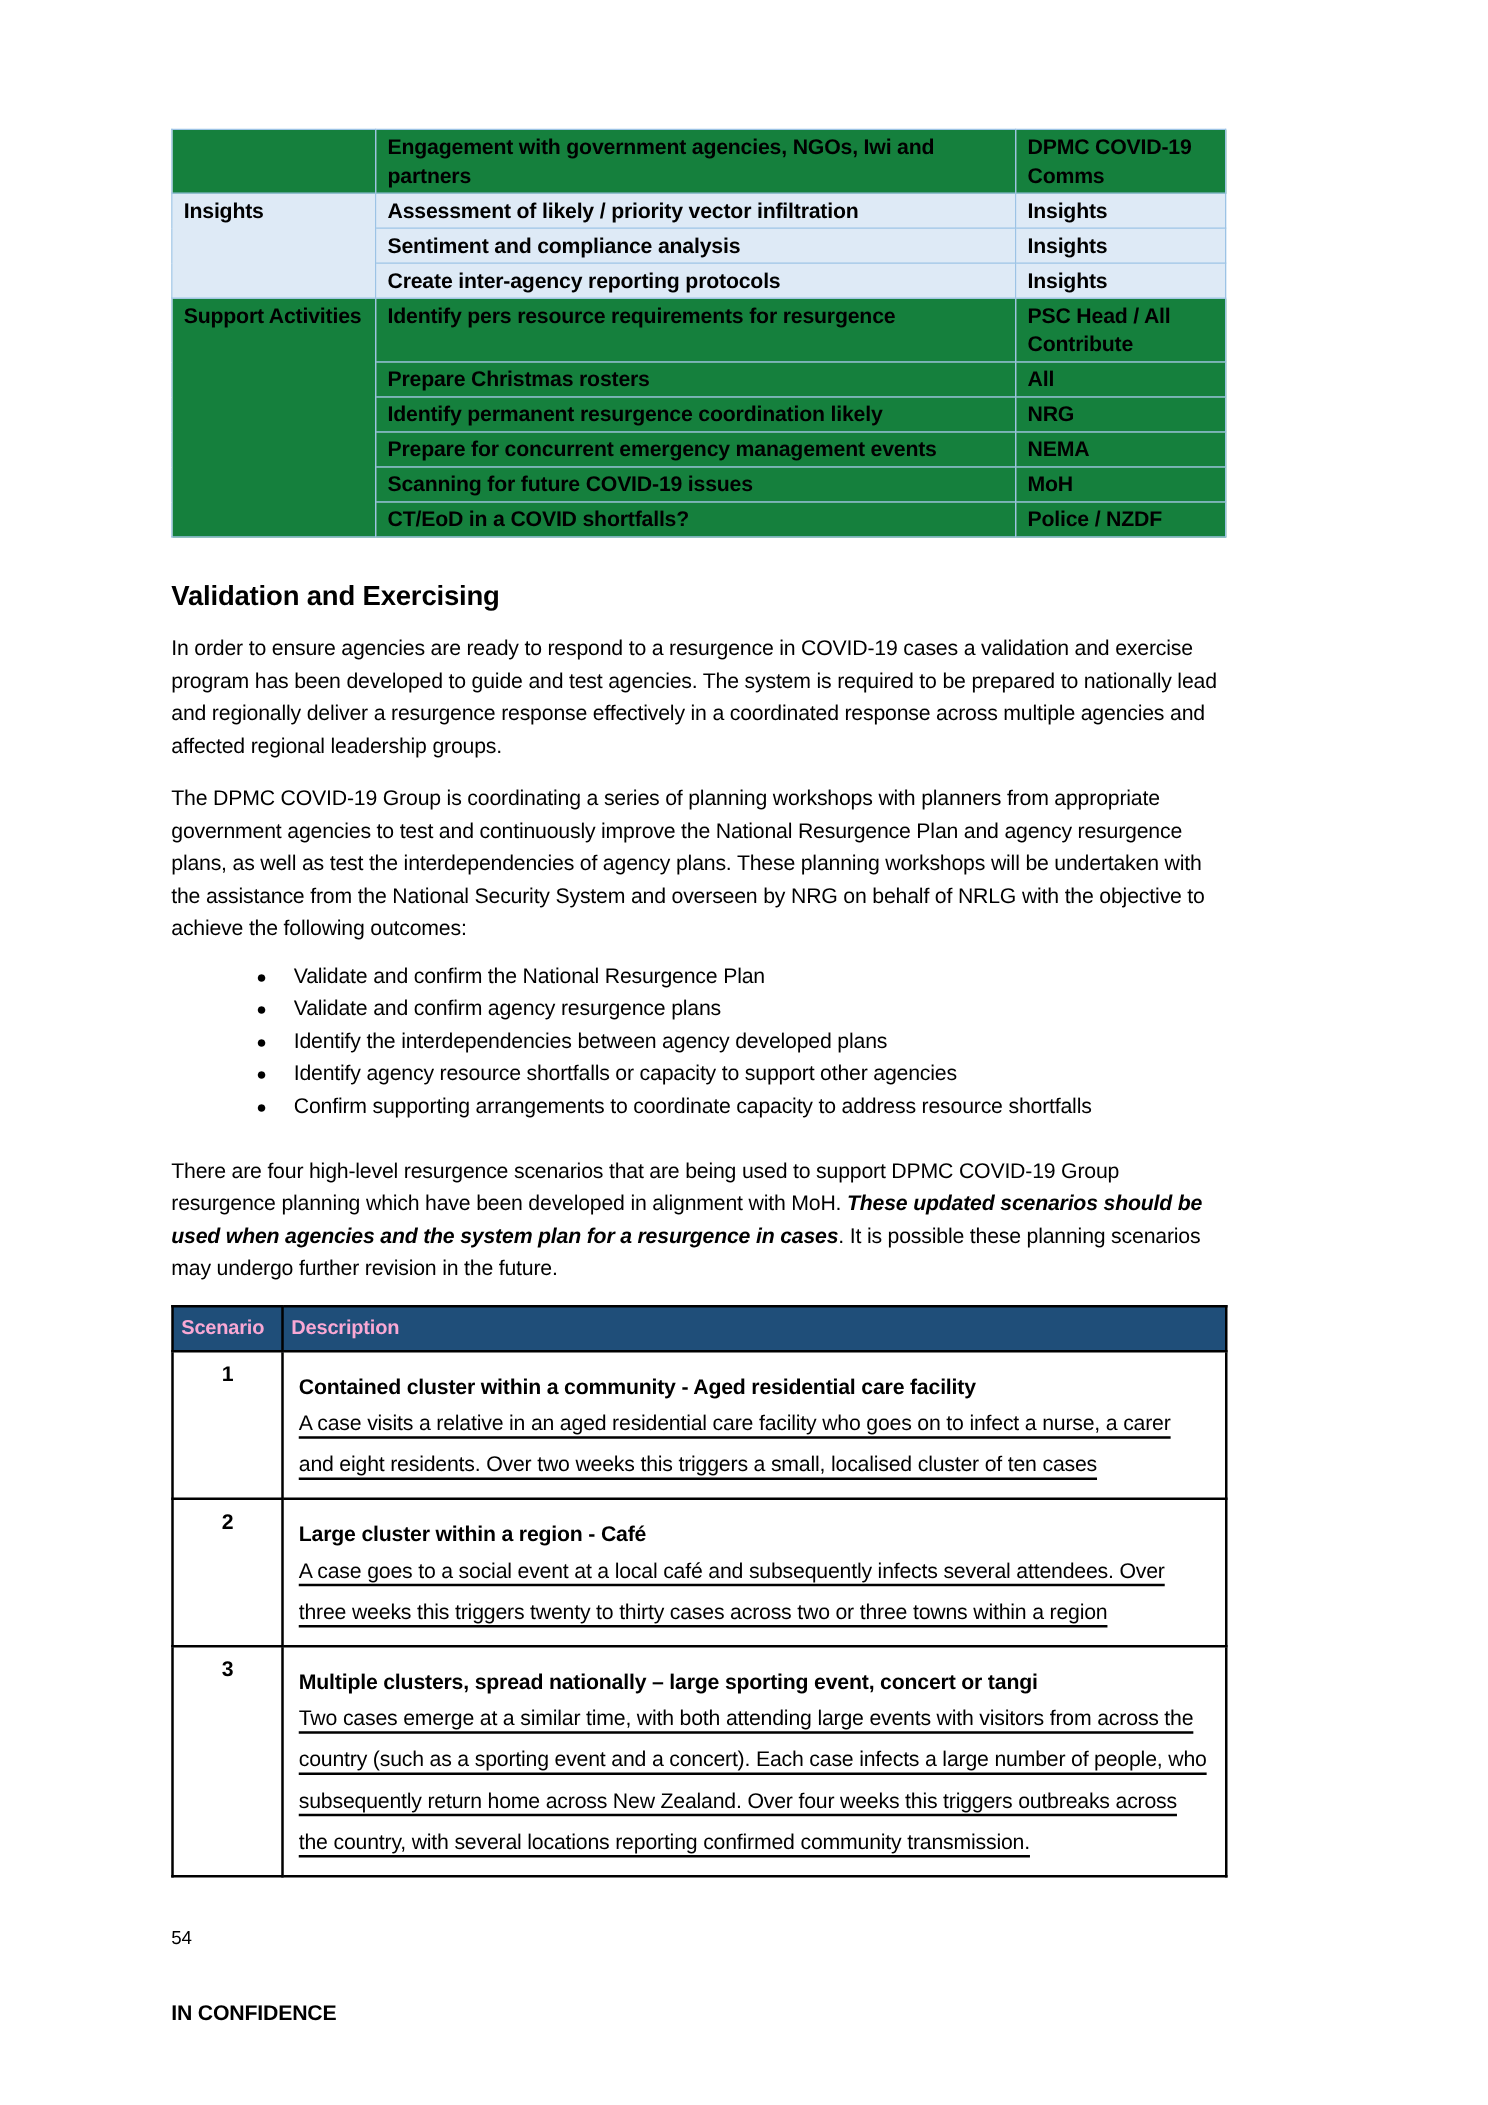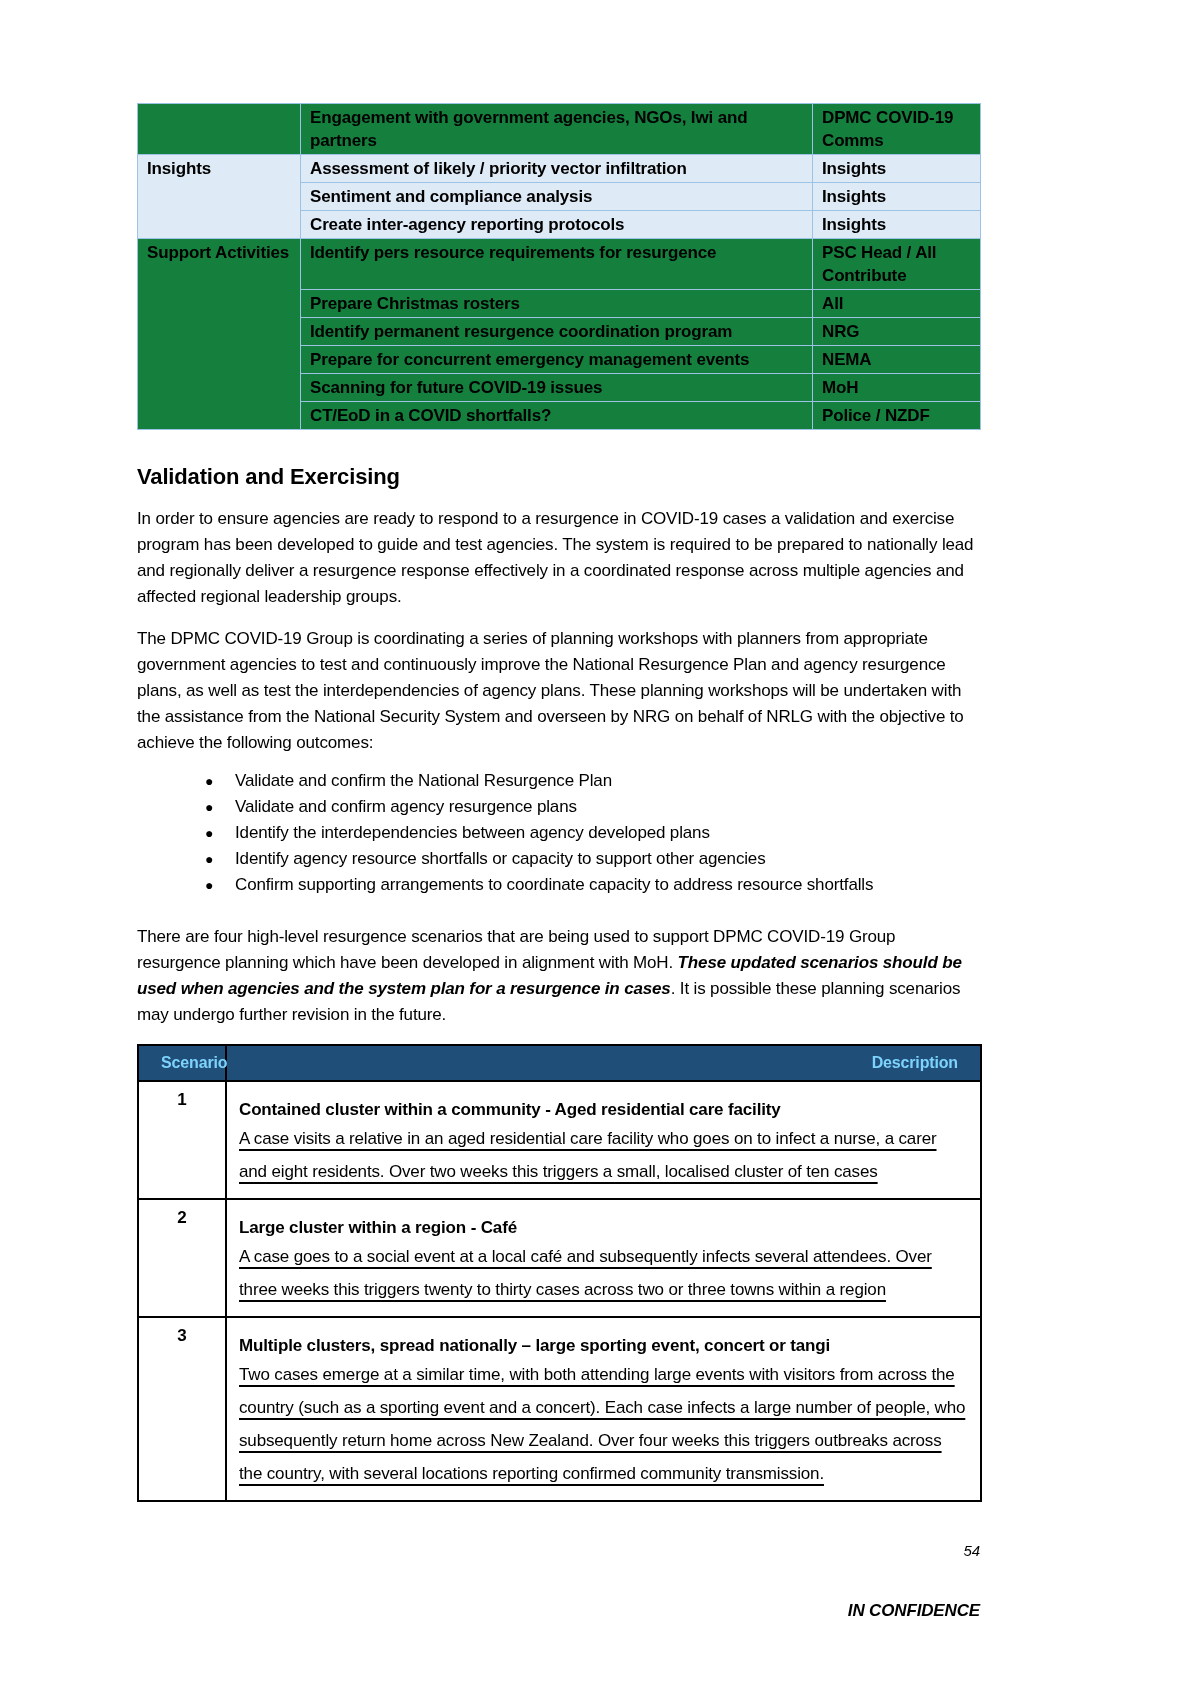--- a/index.html
+++ b/index.html
@@ -78,25 +78,25 @@
     table-layout: fixed;
   }
   table.scenarios col.c-num  { width: 88px; }
   table.scenarios col.c-desc { width: 755px; }
   table.scenarios th, table.scenarios td {
     border: 2px solid #000;
     vertical-align: top;
   }
   table.scenarios th {
     background: #1F4E79;
-    color: #7dd3fc;
+    color: #f9a8d4;
     font-size: 16px;
     font-weight: bold;
-    text-align: right;
-    padding: 8px 22px;
+    text-align: left;
+    padding: 8px 6px;
   }
   table.scenarios td.num {
     text-align: center;
     font-size: 17px;
     font-weight: bold;
     padding-top: 8px;
   }
   table.scenarios td.desc {
     padding: 16px 12px 10px 12px;
   }
@@ -111,22 +111,21 @@
     font-size: 17px;
     line-height: 33px;
     text-decoration: underline;
     text-decoration-thickness: 1.5px;
     text-underline-offset: 5px;
   }
 
   
   .footer {
     margin-top: 38px;
-    text-align: right;
-    font-style: italic;
+    text-align: left;
   }
   .page-number { font-size: 15px; line-height: 22px; }
   .classification { font-size: 17px; font-weight: bold; line-height: 26px; margin-top: 36px; }
 </style>
 </head>
 <body>
 
 <div class="content">
 
   <table class="activities">
@@ -157,21 +156,21 @@
     <tr>
       <td rowspan="6">Support Activities</td>
       <td>Identify pers resource requirements for resurgence</td>
       <td>PSC Head / All Contribute</td>
     </tr>
     <tr>
       <td>Prepare Christmas rosters</td>
       <td>All</td>
     </tr>
     <tr>
-      <td>Identify permanent resurgence coordination program</td>
+      <td>Identify permanent resurgence coordination likely</td>
       <td>NRG</td>
     </tr>
     <tr>
       <td>Prepare for concurrent emergency management events</td>
       <td>NEMA</td>
     </tr>
     <tr>
       <td>Scanning for future COVID-19 issues</td>
       <td>MoH</td>
     </tr>

